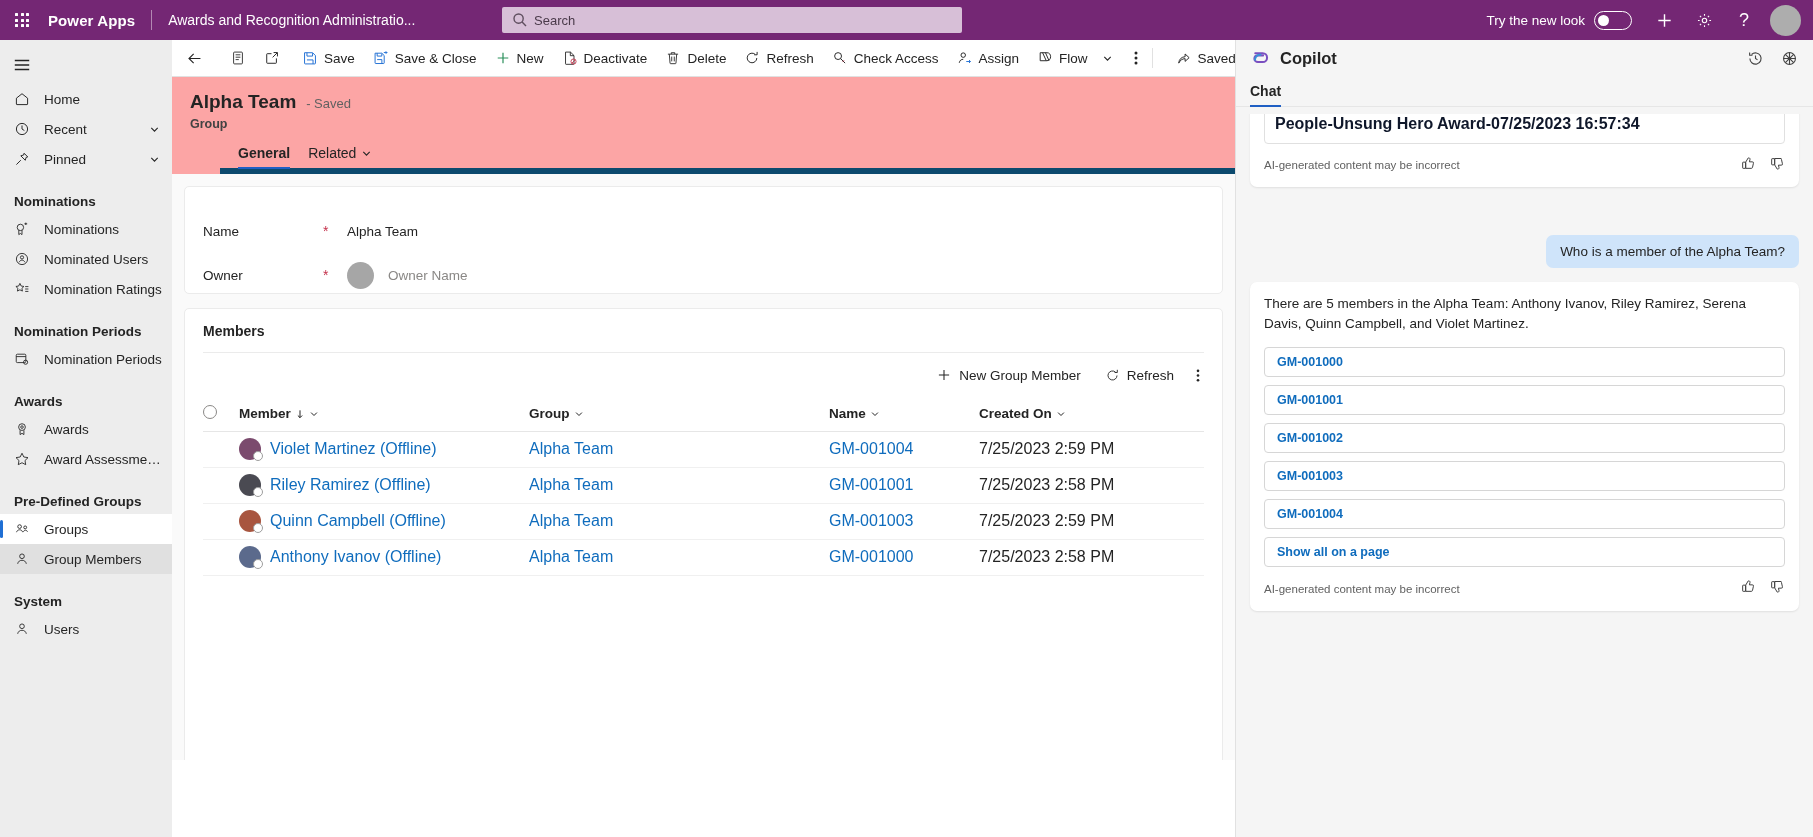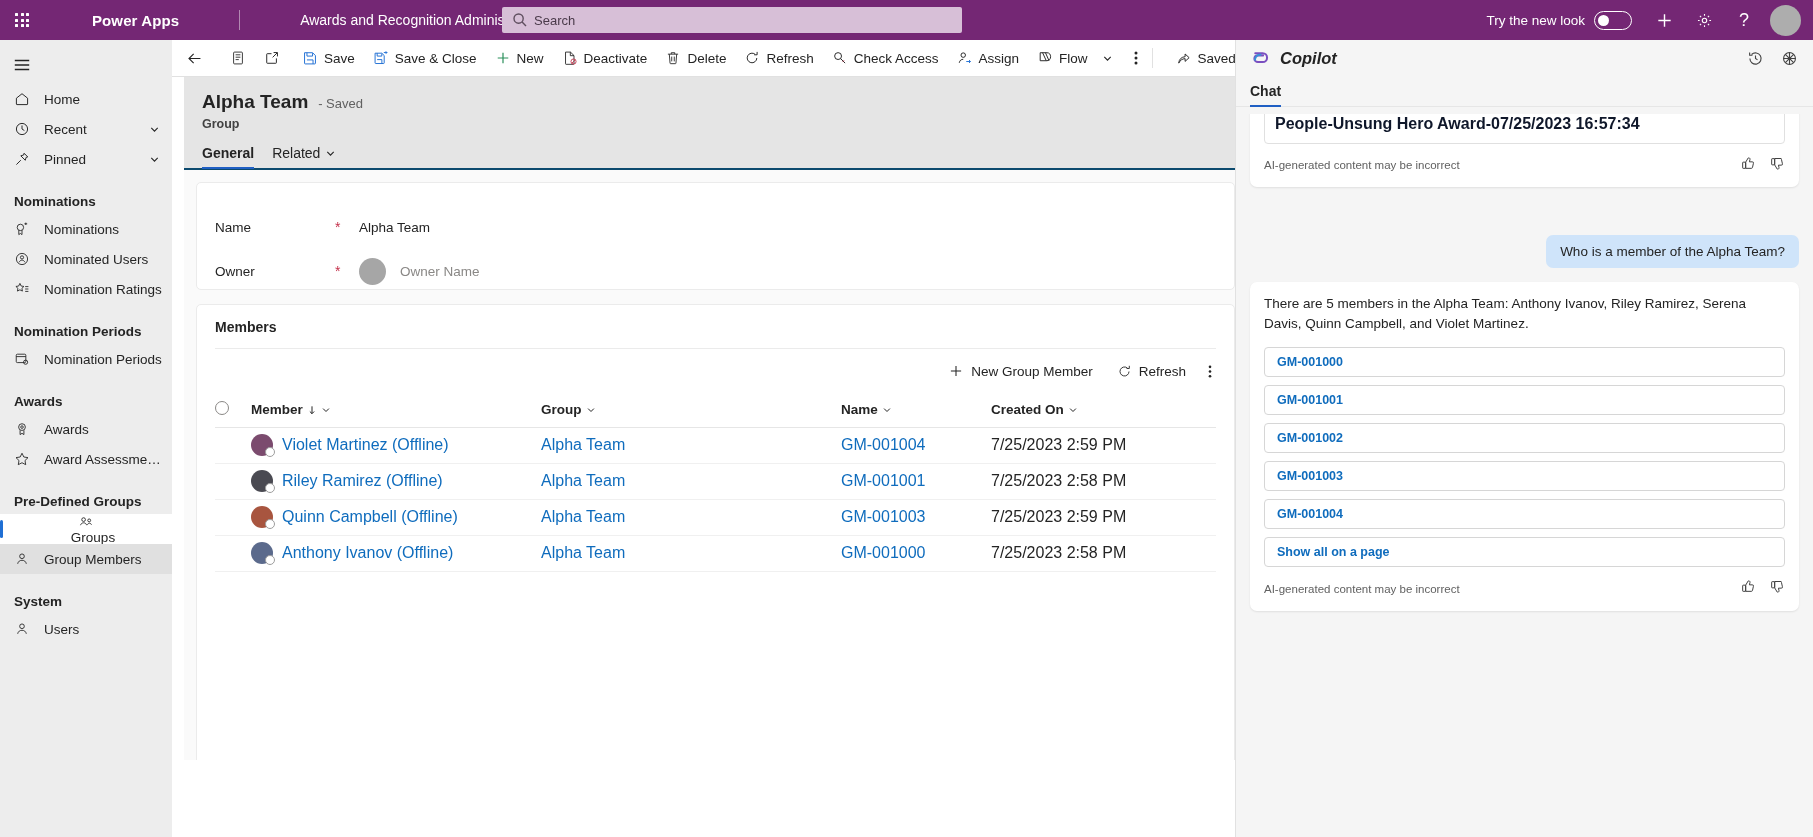--- a/index.html
+++ b/index.html
@@ -9,21 +9,21 @@
     font-size: 14px;
     color: #242424;
     background: #fff;
     overflow: hidden;
   }
   .app { position: relative; width: 1813px; height: 837px; }
 
   
   .topbar {
     position: absolute; top: 0; left: 0; width: 1813px; height: 40px;
-    background: #742774; display: flex; align-items: center; color: #fff; gap: 44px;
+    background: #742774; display: flex; align-items: center; color: #fff;
   }
   .waffle { width: 44px; height: 40px; display: flex; align-items: center; justify-content: center; cursor: pointer; }
   .waffle-grid { display: grid; grid-template-columns: repeat(3, 3px); grid-template-rows: repeat(3, 3px); gap: 2.5px; }
   .waffle-grid i { width: 3px; height: 3px; background: #fff; border-radius: 0.5px; display: block; }
   .brand { font-size: 15px; font-weight: bold; letter-spacing: .1px; padding-left: 4px; white-space: nowrap; }
   .vbar { width: 1px; height: 20px; background: rgba(255,255,255,.45); margin: 0 16px; }
   .appname { font-size: 14px; white-space: nowrap; }
   .searchwrap { position: absolute; left: 502px; top: 7px; width: 460px; height: 26px; }
   .searchbox {
     width: 100%; height: 26px; background: #d7bfd7; border: none; border-radius: 2px;
@@ -44,21 +44,21 @@
   
   .leftnav {
     position: absolute; top: 40px; left: 0; width: 172px; height: 797px;
     background: #ededed; overflow: hidden;
   }
   .hamburger { width: 44px; height: 38px; display: flex; align-items: center; justify-content: center; margin-top: 6px; cursor: pointer; }
   .nav-item {
     height: 30px; display: flex; align-items: center; padding-left: 14px;
     font-size: 13.5px; color: #242424; cursor: pointer; position: relative;
   }
-  .nav-item.sel { background: #fff; flex-direction: column; }
+  .nav-item.sel { background: #fff; }
   .nav-item.hov { background: #e0e0e0; }
   .nav-item.sel::before {
     content: ""; position: absolute; left: 0; top: 6px; width: 3px; height: 18px; background: #1f6fd4; border-radius: 2px;
   }
   .nav-icon { width: 20px; display: flex; align-items: center; justify-content: flex-start; margin-right: 10px; }
   .nav-label { white-space: nowrap; overflow: hidden; text-overflow: ellipsis; max-width: 118px; }
   .nav-chev { position: absolute; right: 12px; top: 9px; }
   .nav-group-title {
     font-size: 13.5px; font-weight: bold; color: #242424; padding: 0 0 0 14px;
     height: 26px; display: flex; align-items: center;
@@ -72,28 +72,28 @@
   }
   .cmd-btn {
     height: 37px; display: flex; align-items: center; gap: 6px; padding: 0 9px;
     font-size: 13.5px; color: #242424; cursor: pointer; white-space: nowrap;
   }
   .cmd-sep { width: 1px; height: 20px; background: #e1e1e1; margin: 0 2px; }
   .cmd-right { margin-left: auto; display: flex; align-items: center; }
 
   
   .formarea {
-    position: absolute; top: 77px; left: 184px; width: 1063px; height: 760px;
-    background: #e5e5e5; overflow: hidden;
+    position: absolute; top: 77px; left: 172px; width: 1063px; height: 760px;
+    background: #fca5a5; overflow: hidden;
   }
   .rec-head { padding: 14px 0 0 18px; }
   .rec-title { font-size: 19px; font-weight: bold; color: #242424; display: inline-block; }
   .rec-saved { font-size: 13px; color: #616161; margin-left: 6px; }
   .rec-sub { font-size: 12.5px; color: #424242; margin-top: 4px; font-weight: 600; }
-  .tabs { display: flex; gap: 18px; padding: 14px 0 0 18px; border-bottom: 2px solid #0c4a6e; }
+  .tabs { display: flex; gap: 18px; padding: 14px 0 0 18px; border-bottom: 6px solid #0c4a6e; margin-left: 48px; }
   .tab { font-size: 14px; padding-bottom: 7px; cursor: pointer; color: #242424; position: relative; display: flex; align-items: center; gap: 5px; }
   .tab.active { font-weight: bold; }
   .tab.active::after { content: ""; position: absolute; left: 0; right: 0; bottom: -1px; height: 2.5px; background: #1f5fc4; }
   .form-body { background: #fafafa; height: 683px; padding: 12px; overflow: hidden; }
   .card {
     background: #fff; border: 1px solid #ebebeb; border-radius: 5px;
   }
   .card-general { height: 108px; padding: 22px 0 0 18px; }
   .field-row { display: flex; align-items: center; height: 44px; }
   .field-label { width: 120px; font-size: 13.5px; color: #242424; }
@@ -136,21 +136,21 @@
   }
   .pager { margin-left: auto; display: flex; align-items: center; gap: 16px; }
   .pg-ico { cursor: pointer; color: #a19f9d; display: flex; align-items: center; }
   .pg-ico.on { color: #242424; }
 
   
   .copilot {
     position: absolute; top: 40px; left: 1235px; width: 578px; height: 797px;
     background: #f5f5f5; border-left: 1px solid #e1e1e1;
   }
-  .cp-header { height: 37px; display: flex; align-items: center; padding-left: 14px; background: #f5f5f5; font-style: italic; }
+  .cp-header { height: 37px; display: flex; align-items: center; padding-left: 14px; background: #f5f5f5; }
   .cp-title { font-size: 16.5px; font-weight: bold; margin-left: 9px; color: #242424; }
   .cp-hdr-right { margin-left: auto; display: flex; align-items: center; gap: 6px; padding-right: 10px; }
   .cp-ico { width: 28px; height: 28px; display: flex; align-items: center; justify-content: center; cursor: pointer; border-radius: 3px; }
   .cp-tabs { padding: 6px 0 0 14px; border-bottom: 1px solid #e6e6e6; display: flex; }
   .cp-tab { font-size: 14px; font-weight: bold; padding-bottom: 7px; position: relative; cursor: pointer; }
   .cp-tab.active::after { content: ""; position: absolute; left: 0; right: 0; bottom: -1px; height: 2.5px; background: #1f5fc4; }
   .cp-scroll { position: absolute; top: 74px; left: 0; right: 0; bottom: 112px; overflow: hidden; padding: 0 14px; }
   .bubble-bot {
     background: #fff; border-radius: 7px; padding: 12px 14px; box-shadow: 0 1px 2px rgba(0,0,0,.09);
     font-size: 13.5px; line-height: 1.45; color: #242424;

